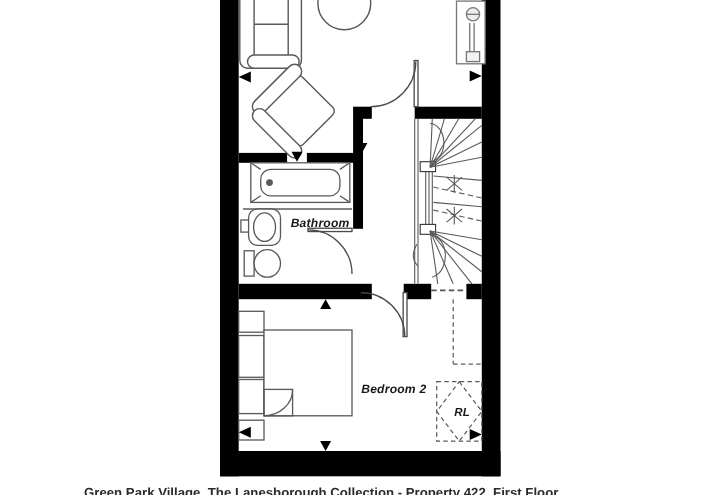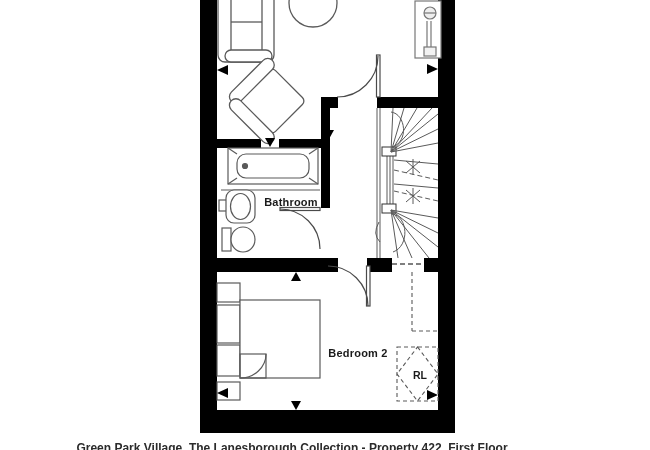--- a/index.html
+++ b/index.html
@@ -1,21 +1,21 @@
 <!DOCTYPE html>
 <html><head>
 <meta charset="utf-8">
 <style>
   html,body{margin:0;padding:0;}
   body{
     width:650px;height:450px;overflow:hidden;position:relative;
     background:#ffffff;
     font-family:"Liberation Sans", sans-serif;
   }
-  .plan-wrap{position:absolute;left:0;top:0;width:650px;height:366px;}
+  .plan-wrap{position:absolute;left:0;top:0;width:650px;height:366px;font-style:italic;}
   svg text{fill:#1a1a1a;}
   .room-label{font-weight:bold;font-size:11px;letter-spacing:0.2px;}
   .rl-label{font-weight:bold;font-size:10.5px;}
   .caption{
     position:absolute;top:441px;left:0;width:584px;
     text-align:center;font-size:12px;font-weight:bold;color:#2b2b2b;
     white-space:nowrap;
   }
 </style>
 </head>

